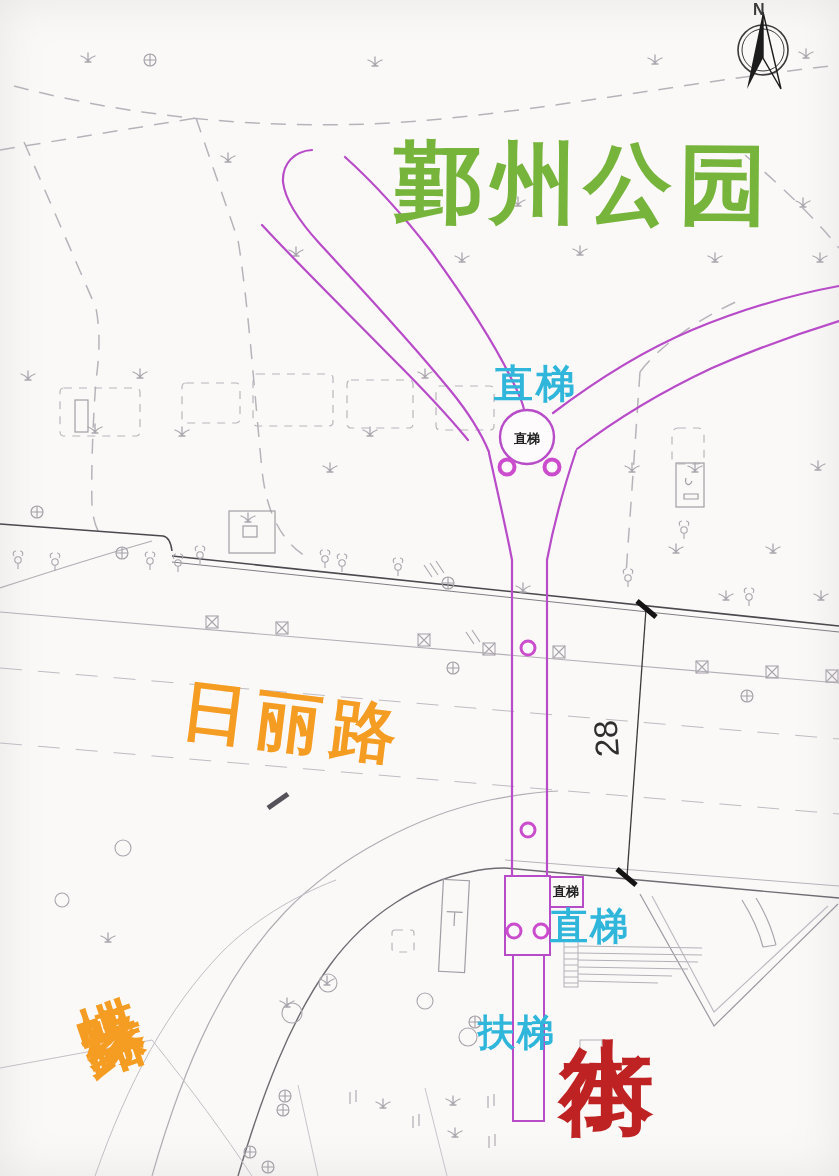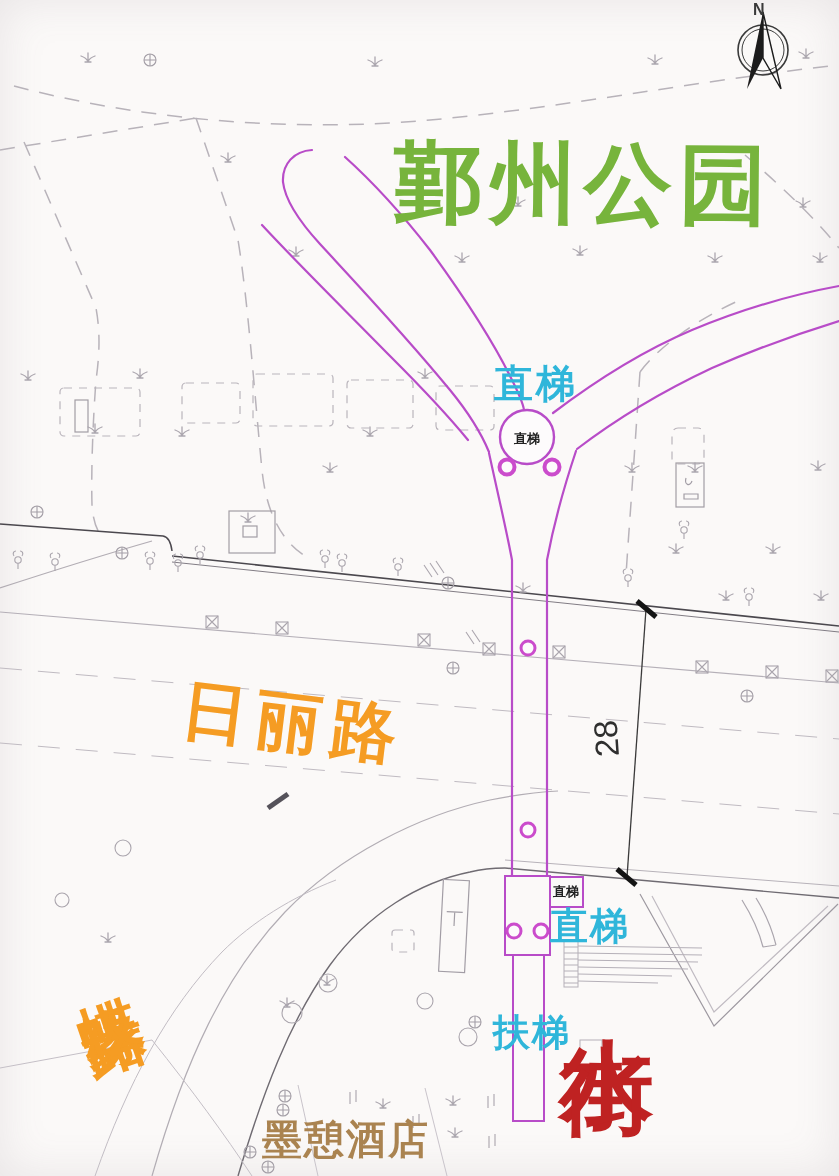--- a/index.html
+++ b/index.html
@@ -11,21 +11,21 @@
   }
   #plan{position:absolute;left:0;top:0;}
   .lbl{position:absolute;white-space:nowrap;line-height:1;}
   .lbl-park{left:394px;top:140px;font-size:88px;font-weight:bold;color:#77b43c;letter-spacing:7px;transform:rotate(.5deg);}
   .lbl-elev-top{left:494px;top:364px;font-size:39px;font-weight:bold;color:#2fb6da;letter-spacing:3px;}
   .lbl-elev-circle{left:527px;top:438px;font-size:13px;font-weight:bold;color:#222;transform:translate(-50%,-50%);}
   .lbl-rili{left:186px;top:676px;font-size:66px;font-weight:bold;color:#f59c23;letter-spacing:9px;transform:rotate(7deg);transform-origin:left top;}
   .lbl-28{left:588px;top:722px;font-size:33px;font-weight:500;color:#2f2f2f;transform:rotate(-94deg);transform-origin:center;}
   .lbl-elev-box{left:566px;top:891px;font-size:13px;font-weight:bold;color:#222;transform:translate(-50%,-50%);}
   .lbl-elev-bottom{left:550px;top:907px;font-size:38px;font-weight:bold;color:#2fb6da;letter-spacing:2px;}
-  .lbl-escalator{left:493px;top:1014px;font-size:37px;font-weight:bold;color:#2fb6da;letter-spacing:2px;}
+  .lbl-escalator{left:478px;top:1014px;font-size:37px;font-weight:bold;color:#2fb6da;letter-spacing:2px;}
   .v-text{writing-mode:vertical-rl;text-orientation:upright;}
   .lbl-water{left:560px;top:962px;font-size:94px;font-weight:bold;color:#bf2222;letter-spacing:8px;}
   .lbl-dieyuan{left:56px;top:954px;font-size:62px;font-weight:bold;color:#f59c23;letter-spacing:7px;transform:rotate(-19deg);transform-origin:center;}
   .lbl-hotel{left:262px;top:1119px;font-size:40px;font-weight:600;color:#aa8350;letter-spacing:2px;}
   .lbl-n{left:753px;top:2px;font-size:16px;font-weight:bold;color:#3a3a3a;}
 </style>
 </head>
 <body>
 
 <div id="canvas">
@@ -243,15 +243,14 @@
 <div class="lbl lbl-park">鄞州公园</div>
 <div class="lbl lbl-elev-top">直梯</div>
 <div class="lbl lbl-elev-circle">直梯</div>
 <div class="lbl lbl-rili">日丽路</div>
 <div class="lbl lbl-28">28</div>
 <div class="lbl lbl-elev-box">直梯</div>
 <div class="lbl lbl-elev-bottom">直梯</div>
 <div class="lbl lbl-escalator">扶梯</div>
 <div class="lbl lbl-water v-text">水街</div>
 <div class="lbl lbl-dieyuan v-text">蝶缘路</div>
-<div class="lbl lbl-hotel">墨憩酒店</div>
 
 </div>
 
 </body></html>

